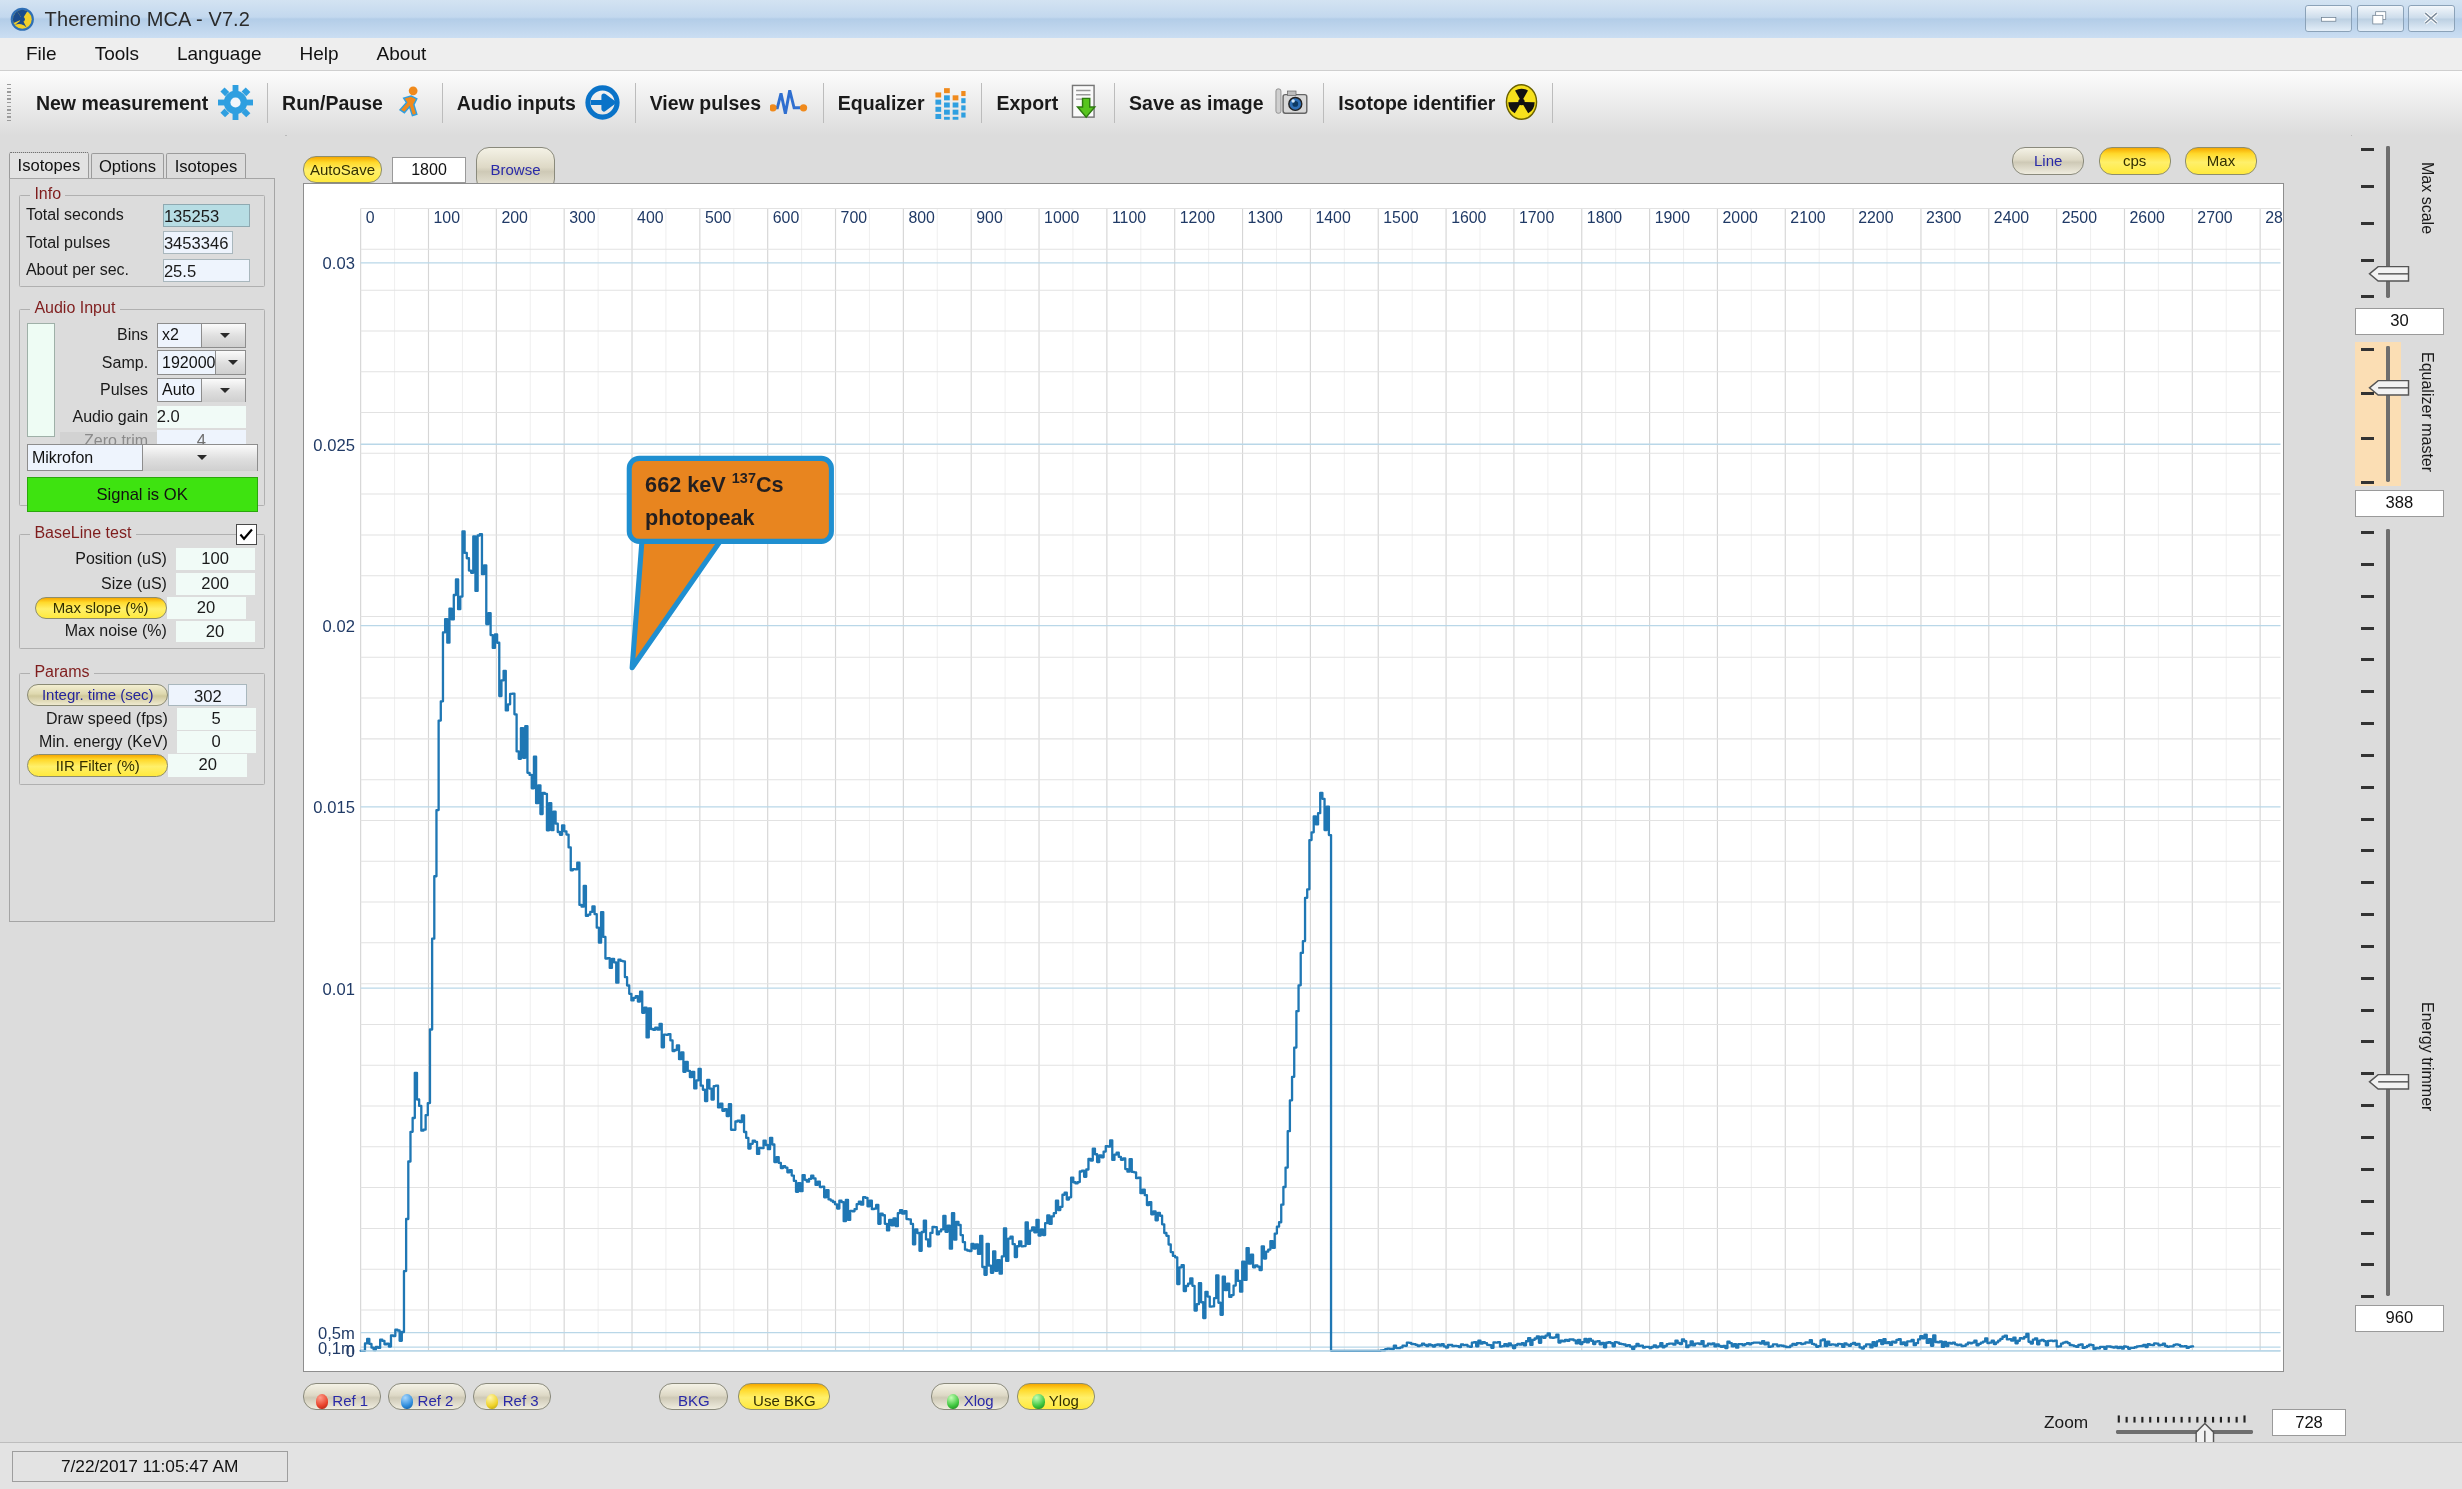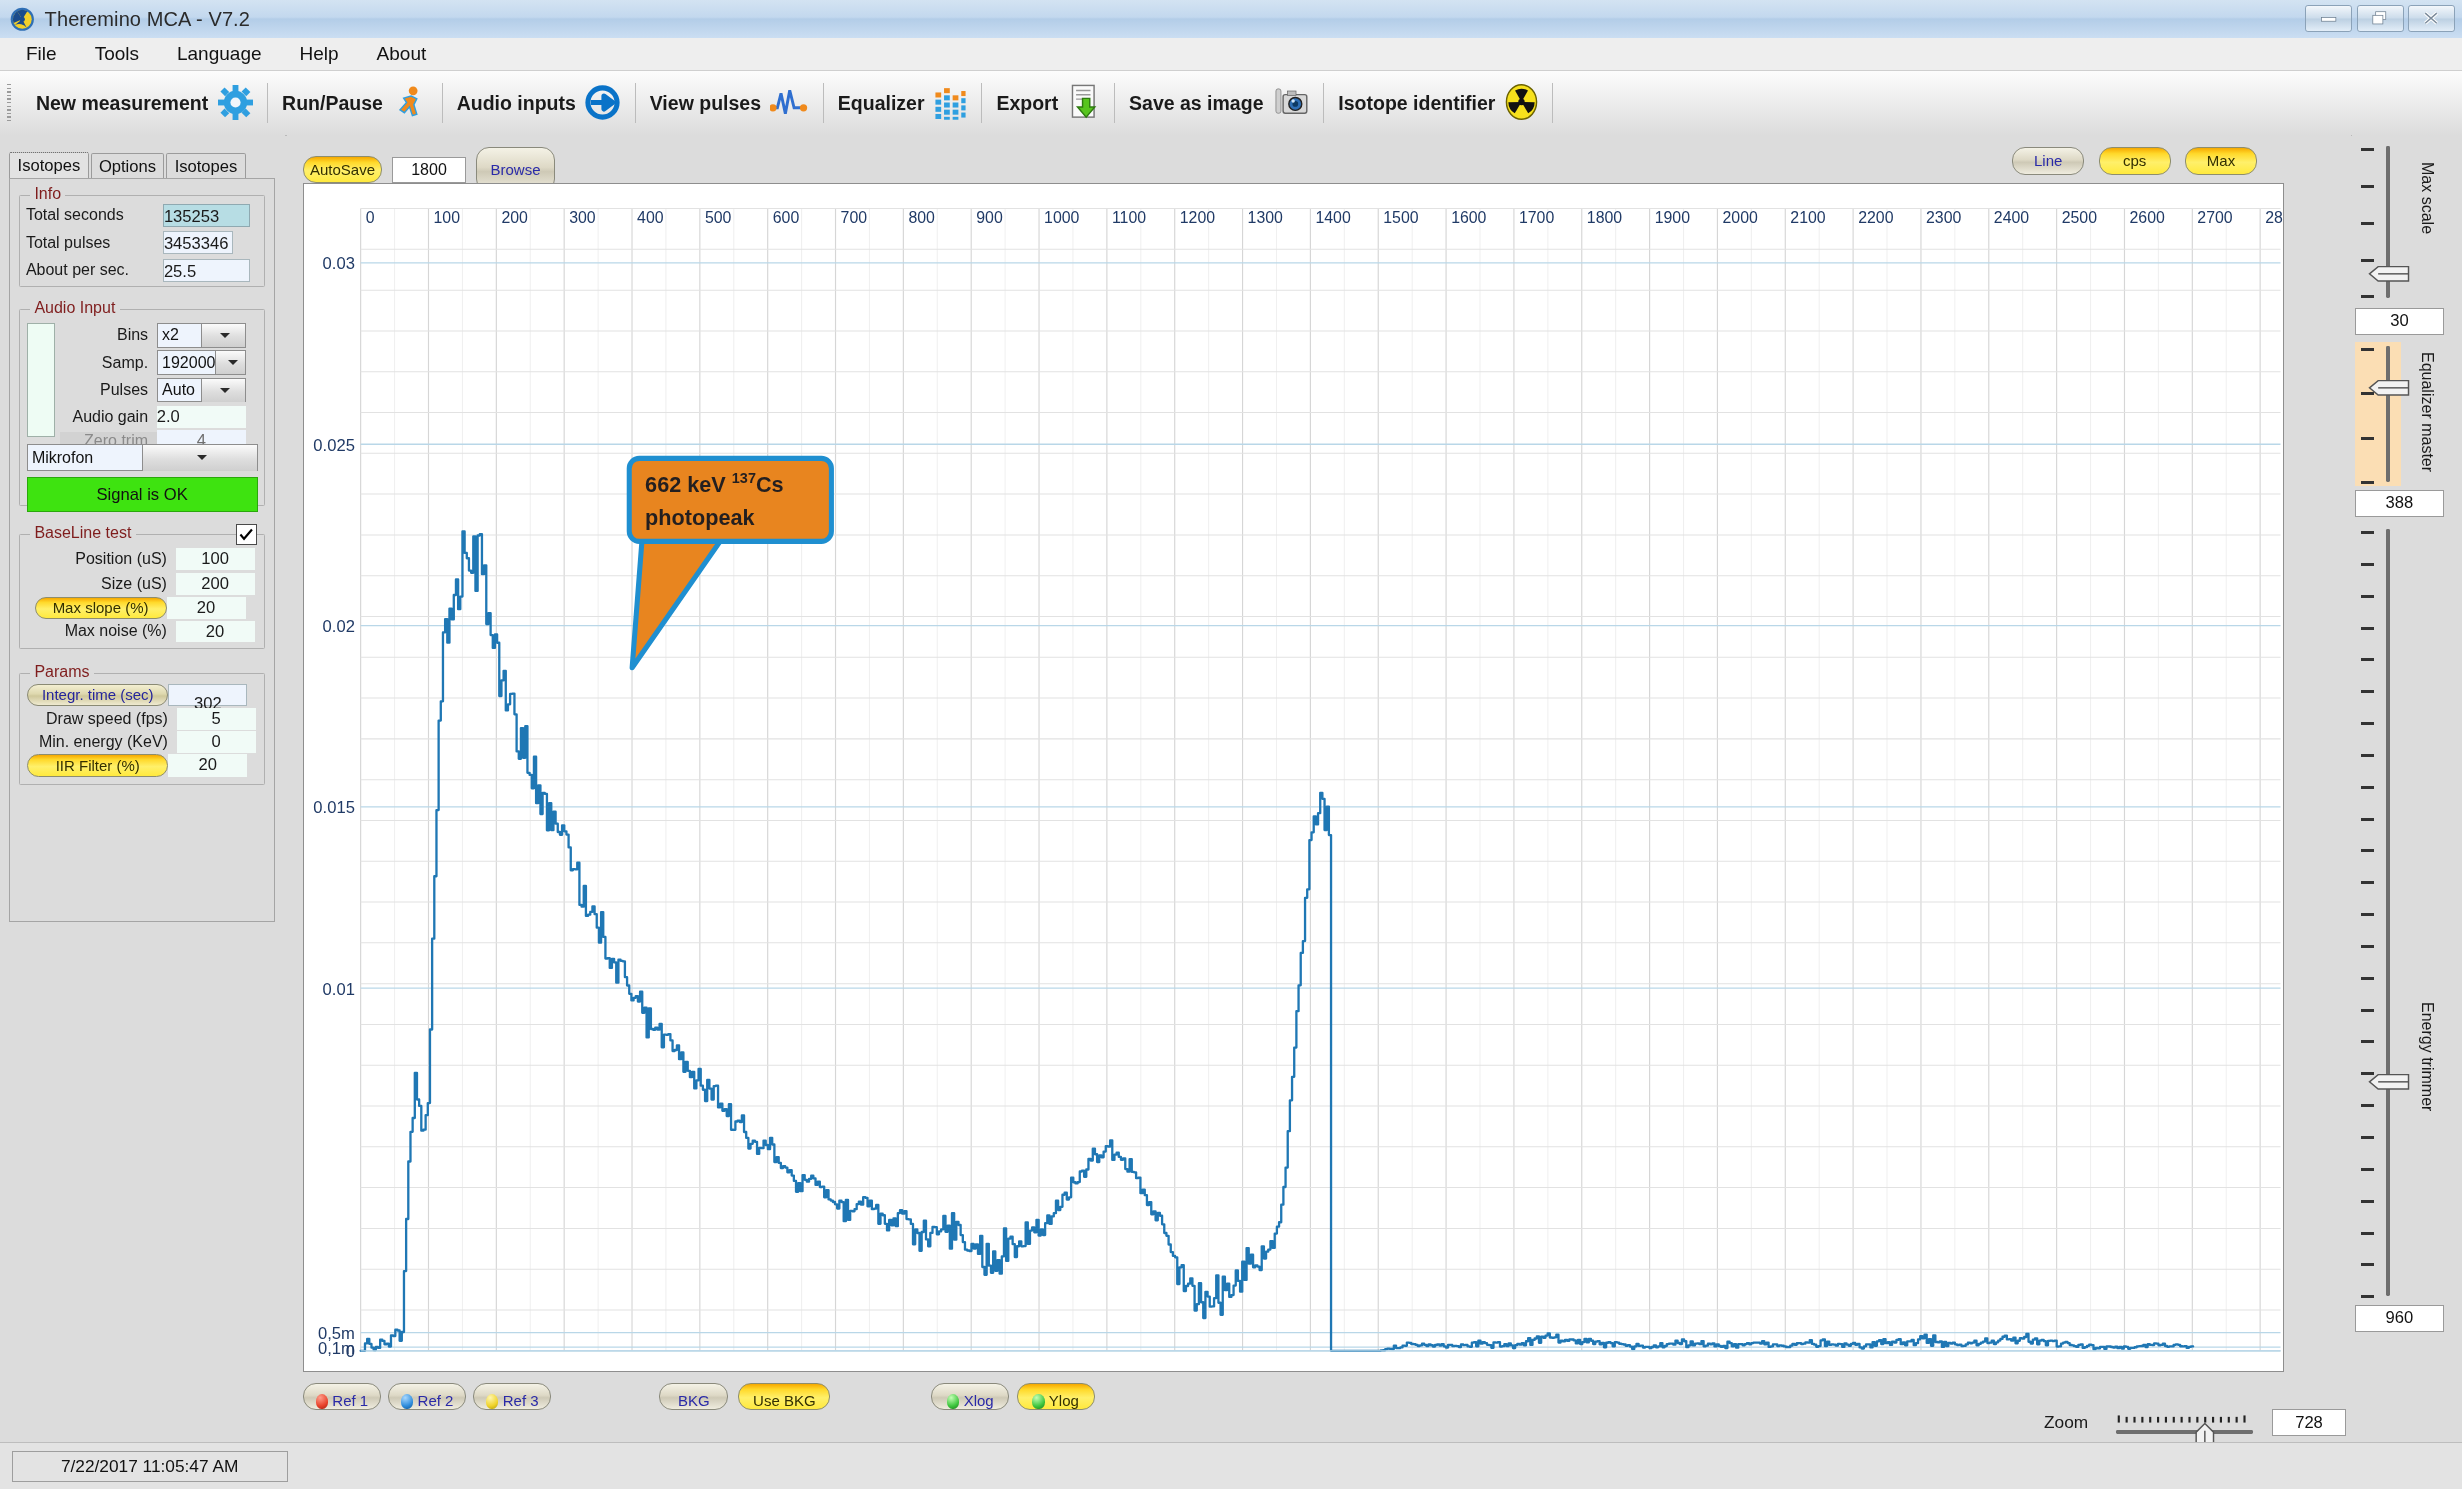--- a/index.html
+++ b/index.html
@@ -413,21 +413,21 @@
         <div class="row" style="height:23px;">
           <div class="rl" style="width:141px;text-align:right;padding-right:8.7px;">Max noise (%)</div>
           <div class="rv fld-plain" style="width:79px;height:21.7px;line-height:21.7px;text-align:center;padding:0;">20</div>
         </div>
       </div>
 
       <div class="group" style="left:8.7px;top:494px;width:244px;height:110px;">
         <div class="grouplabel">Params</div>
         <div class="row" style="margin-top:8.7px;height:24.6px;">
           <div class="pill pill-tan" style="width:141px;height:22.4px;margin-left:1.4px;">Integr. time (sec)</div>
-          <div class="rv fld-blue" style="width:79px;height:22.4px;line-height:22.4px;text-align:center;padding:8px;">302</div>
+          <div class="rv fld-blue" style="width:79px;height:22.4px;line-height:22.4px;text-align:center;padding:1px;">302</div>
         </div>
         <div class="row" style="height:23px;">
           <div class="rl" style="width:142px;text-align:right;padding-right:8.7px;">Draw speed (fps)</div>
           <div class="rv fld-plain" style="width:79px;height:21.7px;line-height:21.7px;text-align:center;padding:0;">5</div>
         </div>
         <div class="row" style="height:23px;">
           <div class="rl" style="width:142px;text-align:right;padding-right:8.7px;">Min. energy (KeV)</div>
           <div class="rv fld-plain" style="width:79px;height:21.7px;line-height:21.7px;text-align:center;padding:0;">0</div>
         </div>
         <div class="row" style="height:24.6px;">

